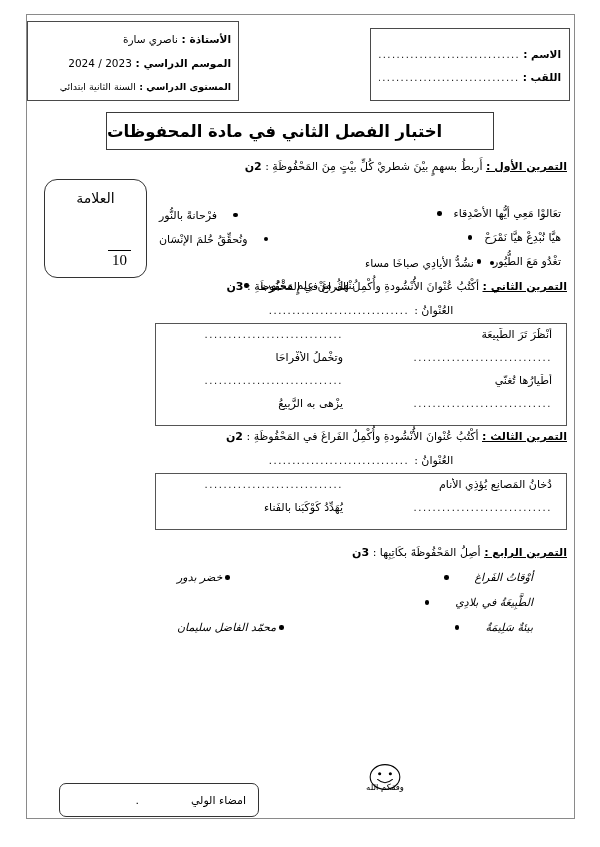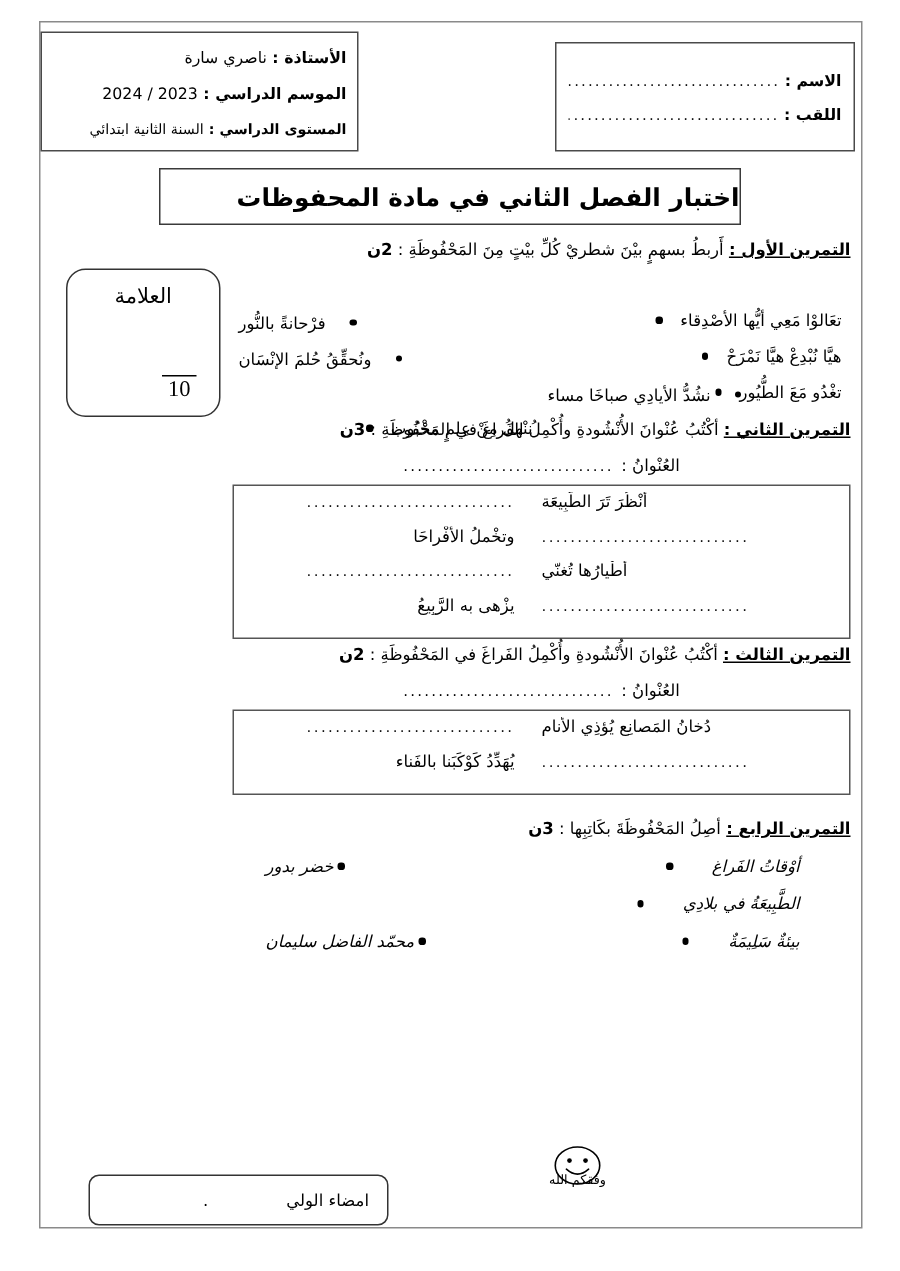--- a/index.html
+++ b/index.html
@@ -84,21 +84,21 @@
   
   #title-box {
     position: absolute;
     left: 79px;
     top: 97px;
     width: 388px;
     height: 38px;
     border: 1.5px solid #3a3a3a;
     display: flex;
     align-items: center;
-    justify-content: flex-start;
+    justify-content: flex-end;
   }
   #title-box .t {
     font-size: 16.5px;
     font-weight: bold;
     letter-spacing: 0.4px;
     white-space: nowrap;
   }
 
   
   #grade-box {
@@ -214,21 +214,21 @@
     flex-direction: row;
     align-items: baseline;
     height: 23px;
   }
   .poem-row .cell {
     width: 50%;
     font-size: 11px;
     white-space: nowrap;
     overflow: hidden;
   }
-  .poem-row .cell.r { text-align: left; padding-right: 4px; }
+  .poem-row .cell.r { text-align: right; padding-right: 4px; }
   .poem-row .cell.l { text-align: right; padding-right: 18px; }
   .poem-row .blank {
     letter-spacing: 1.6px;
     font-size: 10px;
     color: #111;
   }
 
   
   #ex4-list { margin-top: 4px; }
   .m4-row {

